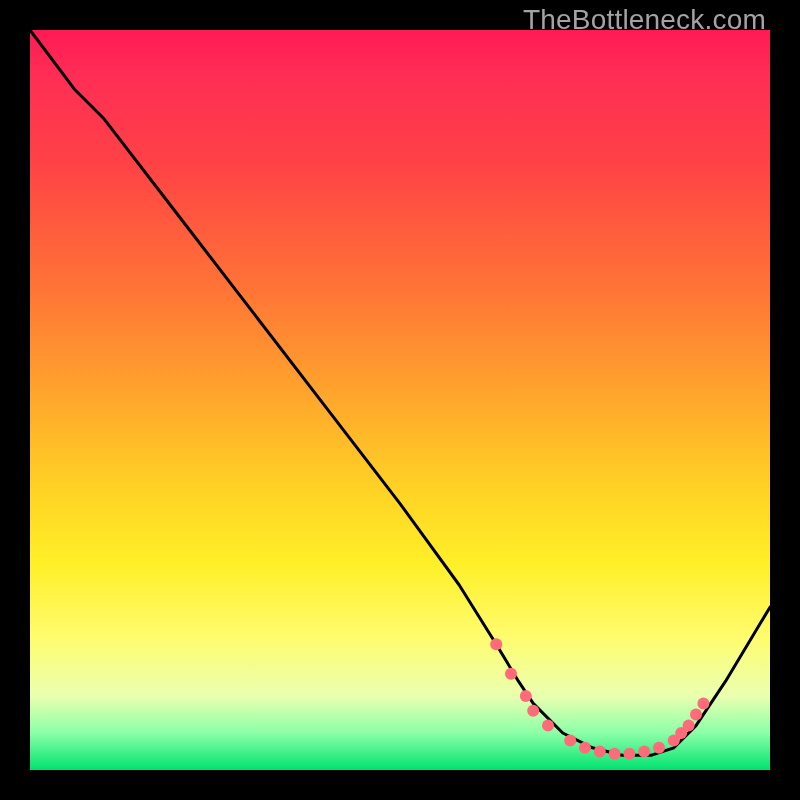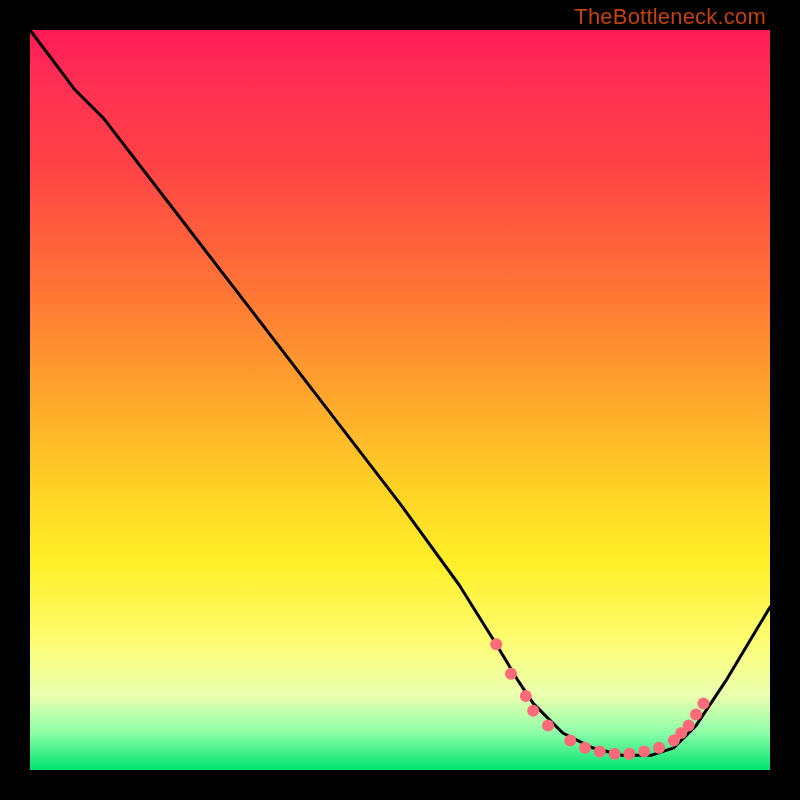--- a/index.html
+++ b/index.html
@@ -36,22 +36,22 @@
       #fffc6e 82%,
       #eaffb0 90%,
       #8cffa8 95%,
       #00e26f 100%
     );
   }
   .watermark {
     position: absolute;
     top: 4px;
     right: 34px;
-    color: #c2410c;
-    font-size: 22px;
+    color: #a3a3a3;
+    font-size: 28px;
     letter-spacing: 0.2px;
     user-select: none;
   }
   svg.curve {
     position: absolute;
     left: 0;
     top: 0;
     width: 740px;
     height: 740px;
     overflow: visible;

